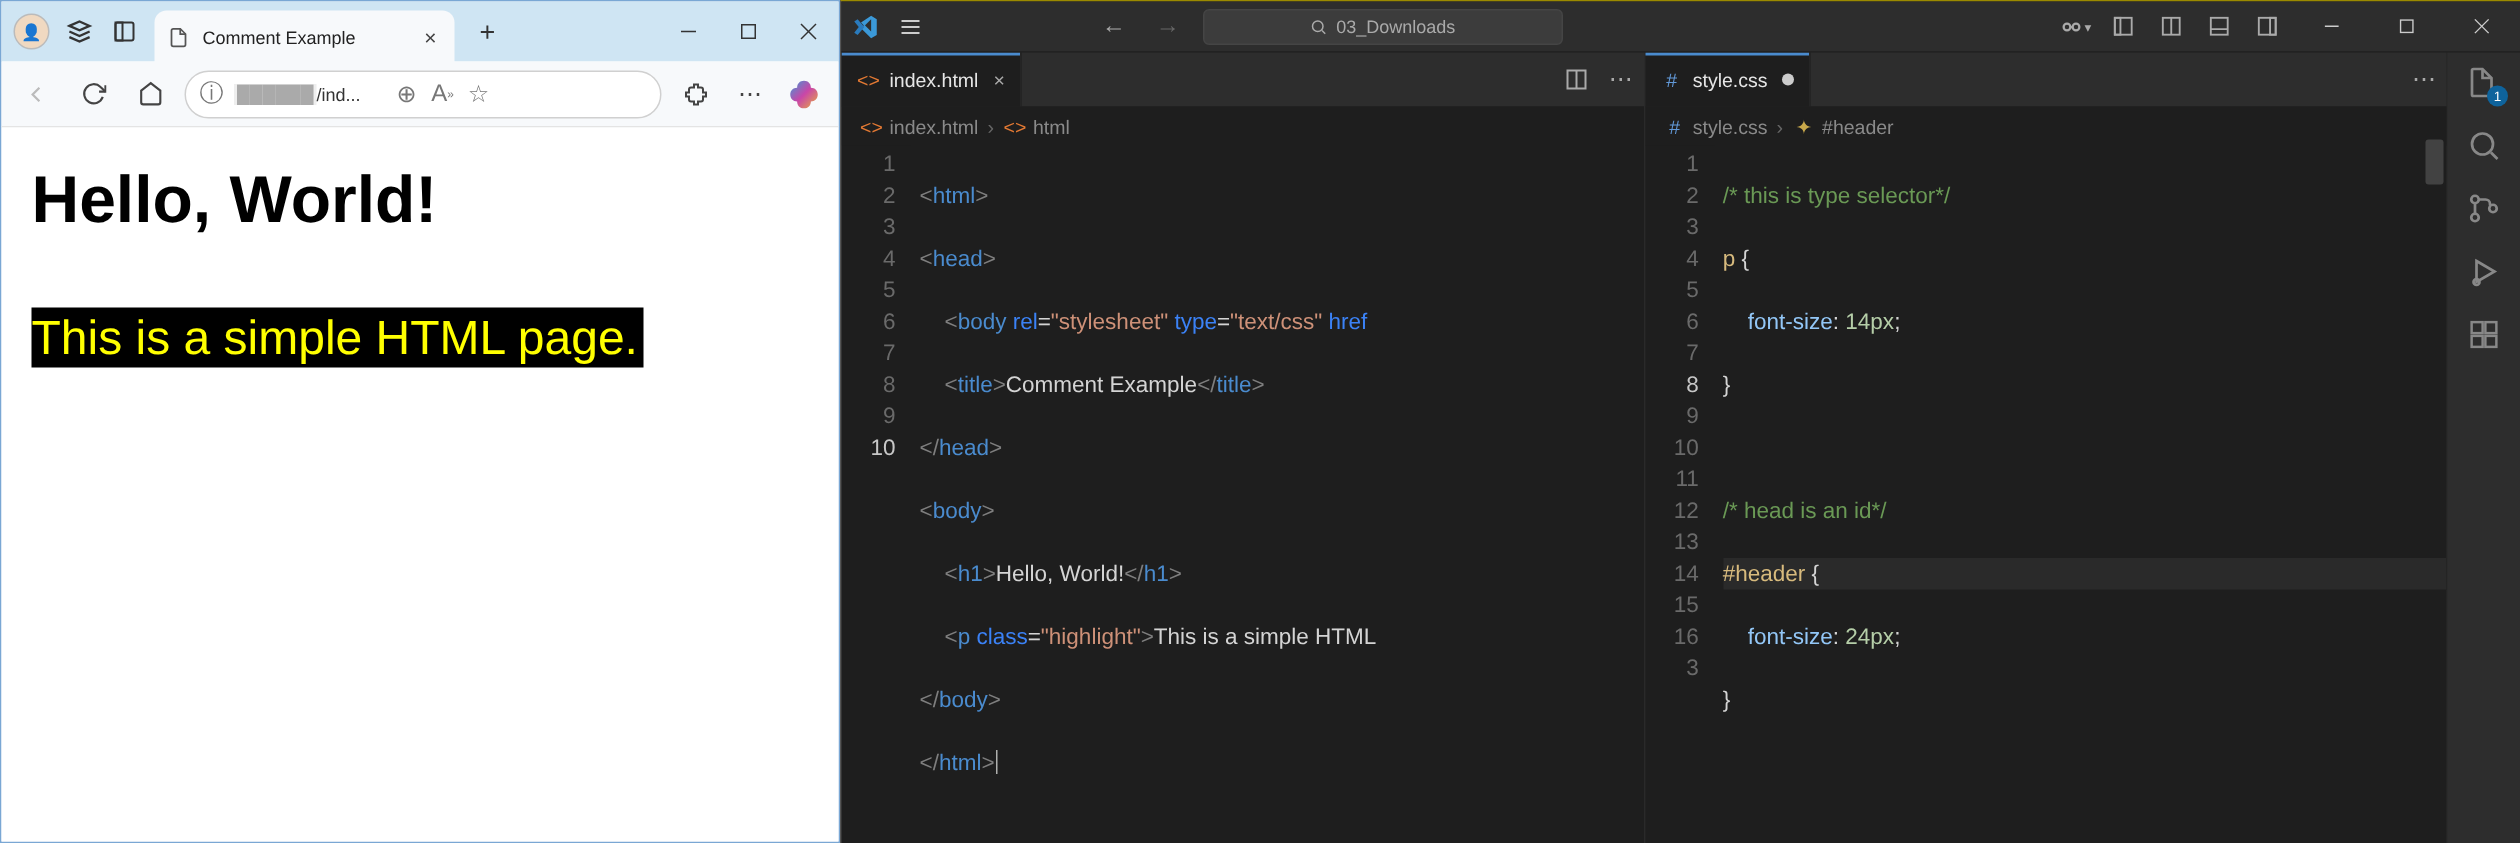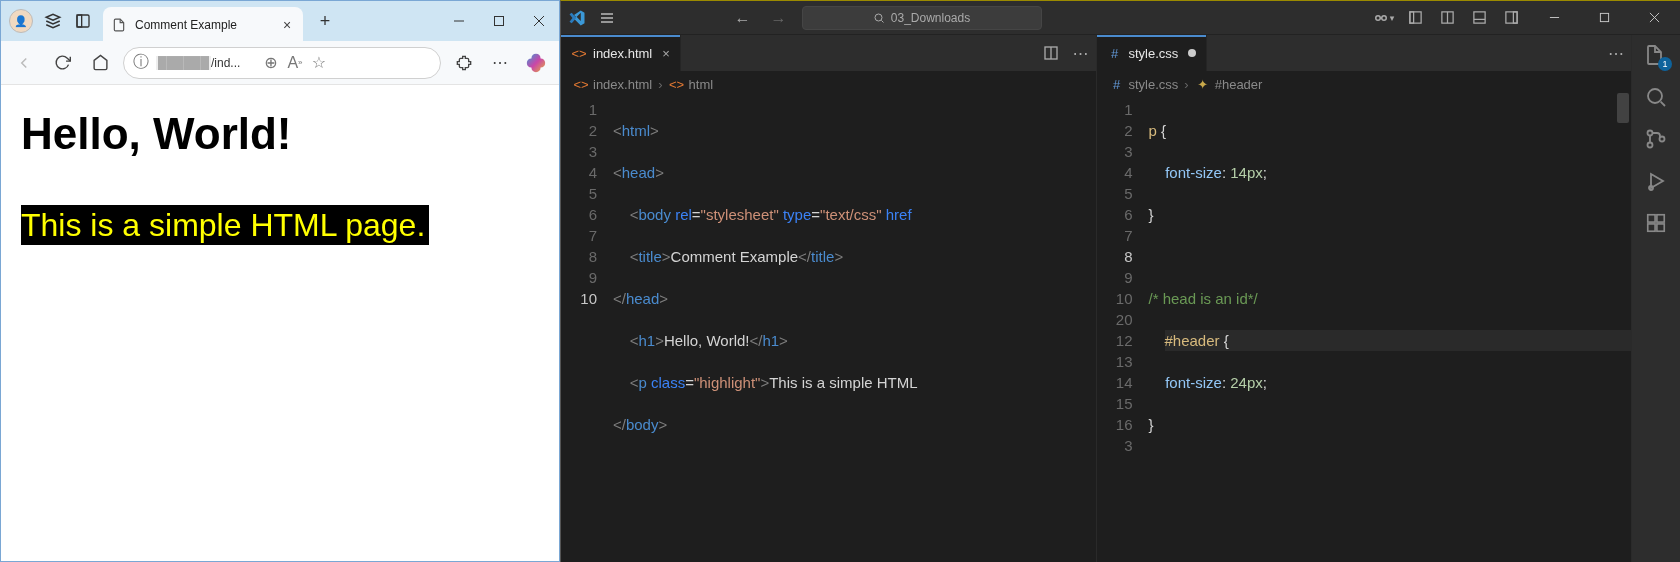--- a/index.html
+++ b/index.html
@@ -320,23 +320,25 @@
               <div>8</div>
               <div>9</div>
               <div class="cur">10</div>
             </div>
             <div class="vs-lines">
 <div class="row"><span class="tk-br">&lt;</span><span class="tk-tag">html</span><span class="tk-br">&gt;</span></div>
 <div class="row"><span class="tk-br">&lt;</span><span class="tk-tag">head</span><span class="tk-br">&gt;</span></div>
 <div class="row">    <span class="tk-br">&lt;</span><span class="tk-tag">body</span> <span class="tk-attr">rel</span><span class="tk-punct">=</span><span class="tk-str">"stylesheet"</span> <span class="tk-attr">type</span><span class="tk-punct">=</span><span class="tk-str">"text/css"</span> <span class="tk-attr">href</span></div>
 <div class="row">    <span class="tk-br">&lt;</span><span class="tk-tag">title</span><span class="tk-br">&gt;</span><span class="tk-text">Comment Example</span><span class="tk-br">&lt;/</span><span class="tk-tag">title</span><span class="tk-br">&gt;</span></div>
 <div class="row"><span class="tk-br">&lt;/</span><span class="tk-tag">head</span><span class="tk-br">&gt;</span></div>
+<div class="row"><span class="tk-br">&lt;</span><span class="tk-tag">body</span><span class="tk-br">&gt;</span></div>
 <div class="row">    <span class="tk-br">&lt;</span><span class="tk-tag">h1</span><span class="tk-br">&gt;</span><span class="tk-text">Hello, World!</span><span class="tk-br">&lt;/</span><span class="tk-tag">h1</span><span class="tk-br">&gt;</span></div>
 <div class="row">    <span class="tk-br">&lt;</span><span class="tk-tag">p</span> <span class="tk-attr">class</span><span class="tk-punct">=</span><span class="tk-str">"highlight"</span><span class="tk-br">&gt;</span><span class="tk-text">This is a simple HTML</span></div>
 <div class="row"><span class="tk-br">&lt;/</span><span class="tk-tag">body</span><span class="tk-br">&gt;</span></div>
+<div class="row"><span class="tk-br">&lt;/</span><span class="tk-tag">html</span><span class="tk-br">&gt;</span><span class="cursor"></span></div>
             </div>
           </div>
         </div>
 
         <div class="vs-editor" style="position:relative;">
           <div class="minimap-slot"></div>
           <div class="vs-tabs">
             <div class="vs-tab">
               <div class="top-border"></div>
               <span class="file-ico ico-css">#</span>
@@ -362,35 +364,36 @@
               <div>1</div>
               <div>2</div>
               <div>3</div>
               <div>4</div>
               <div>5</div>
               <div>6</div>
               <div>7</div>
               <div class="cur">8</div>
               <div>9</div>
               <div>10</div>
-              <div>20</div>
+              <div>11</div>
               <div>12</div>
               <div>13</div>
               <div>14</div>
               <div>15</div>
               <div>16</div>
               <div>3</div>
             </div>
             <div class="vs-lines">
+<div class="row"><span class="tk-cmt">/* this is type selector*/</span></div>
 <div class="row"><span class="tk-sel">p</span> <span class="tk-punct">{</span></div>
 <div class="row">    <span class="tk-prop">font-size</span><span class="tk-punct">: </span><span class="tk-num">14px</span><span class="tk-punct">;</span></div>
 <div class="row"><span class="tk-punct">}</span></div>
 <div class="row"></div>
 <div class="row"><span class="tk-cmt">/* head is an id*/</span></div>
-<div class="row" style="background:#2a2a2a;margin-left:16px;"><span class="tk-sel">#header</span> <span class="tk-punct">{</span></div>
+<div class="row" style="background:#2a2a2a;"><span class="tk-sel">#header</span> <span class="tk-punct">{</span></div>
 <div class="row">    <span class="tk-prop">font-size</span><span class="tk-punct">: </span><span class="tk-num">24px</span><span class="tk-punct">;</span></div>
 <div class="row"><span class="tk-punct">}</span></div>
 
 
 
 
 
 
             </div>
           </div>

